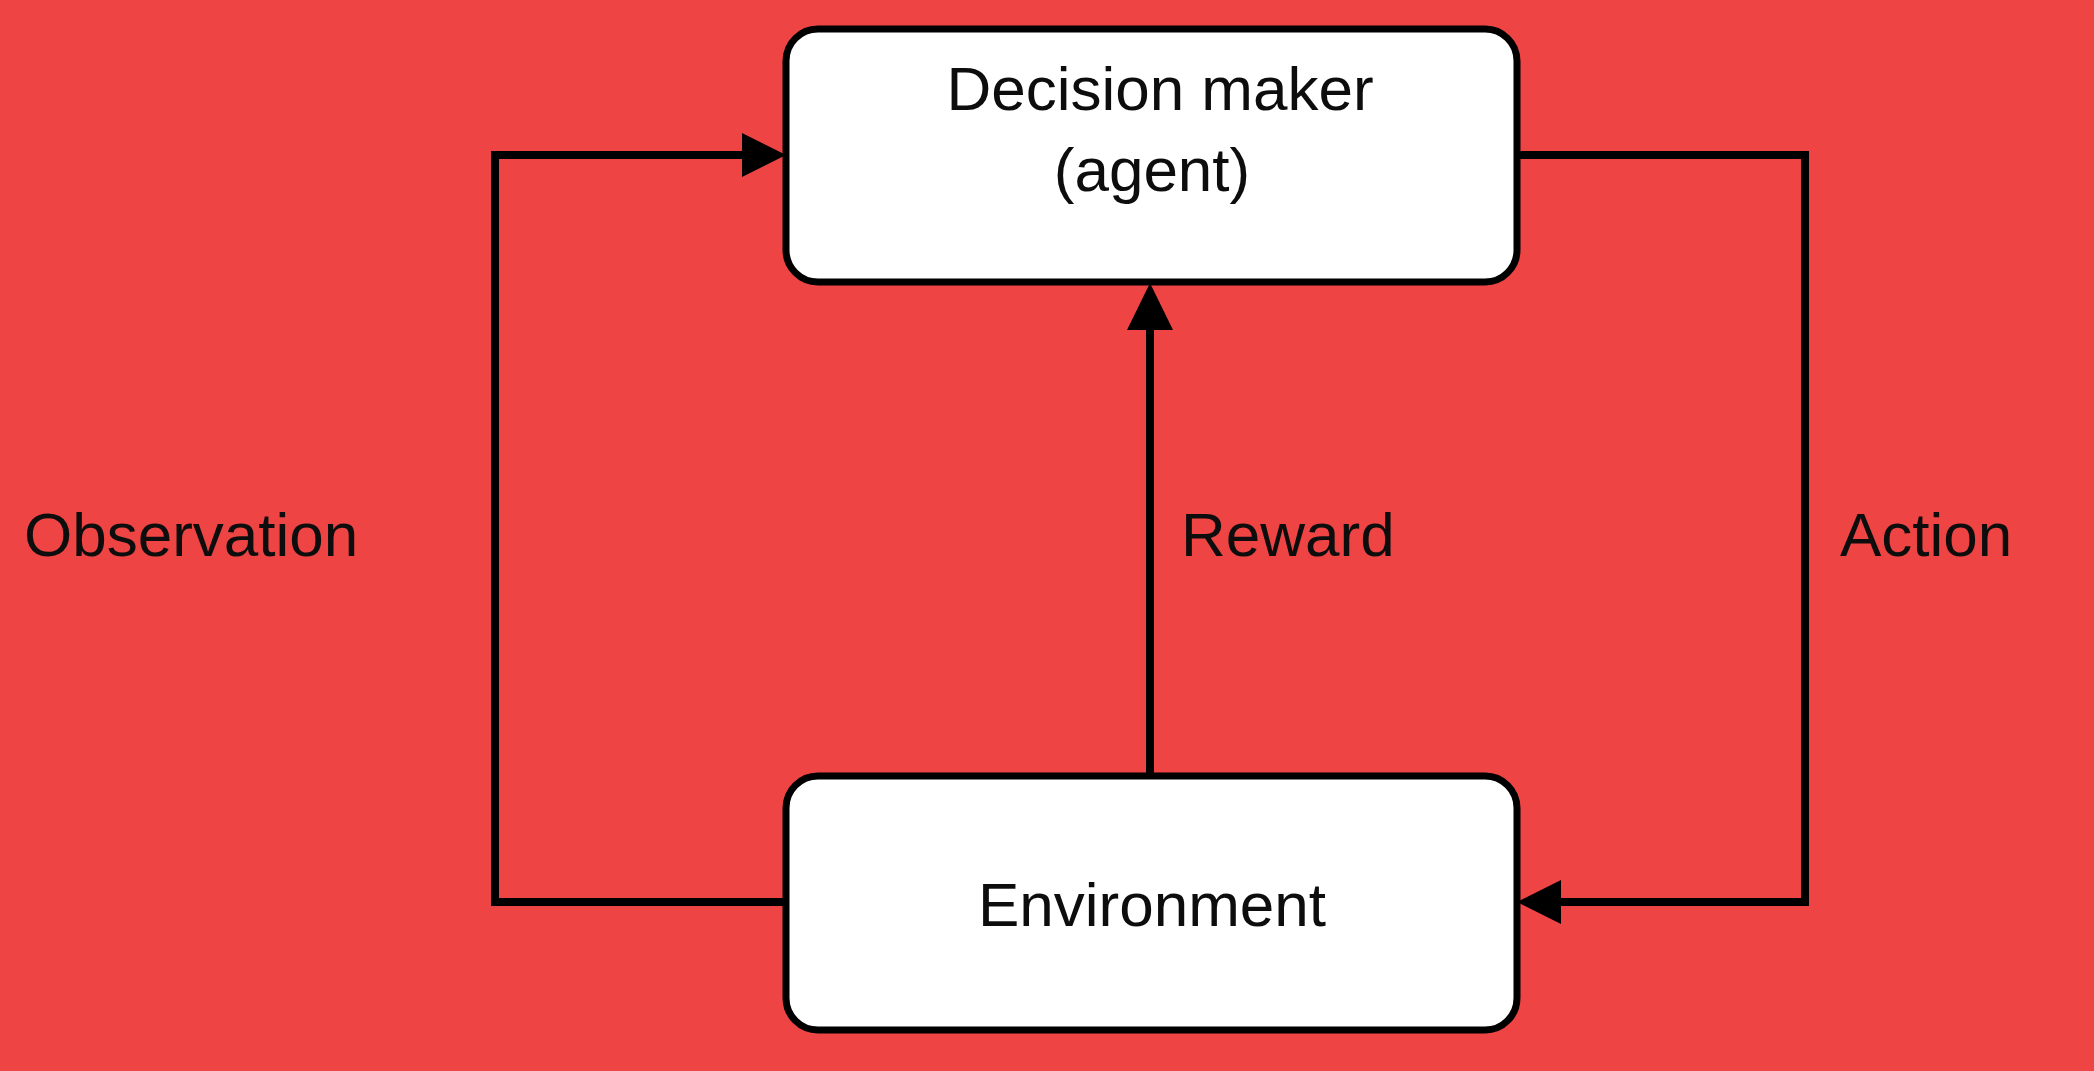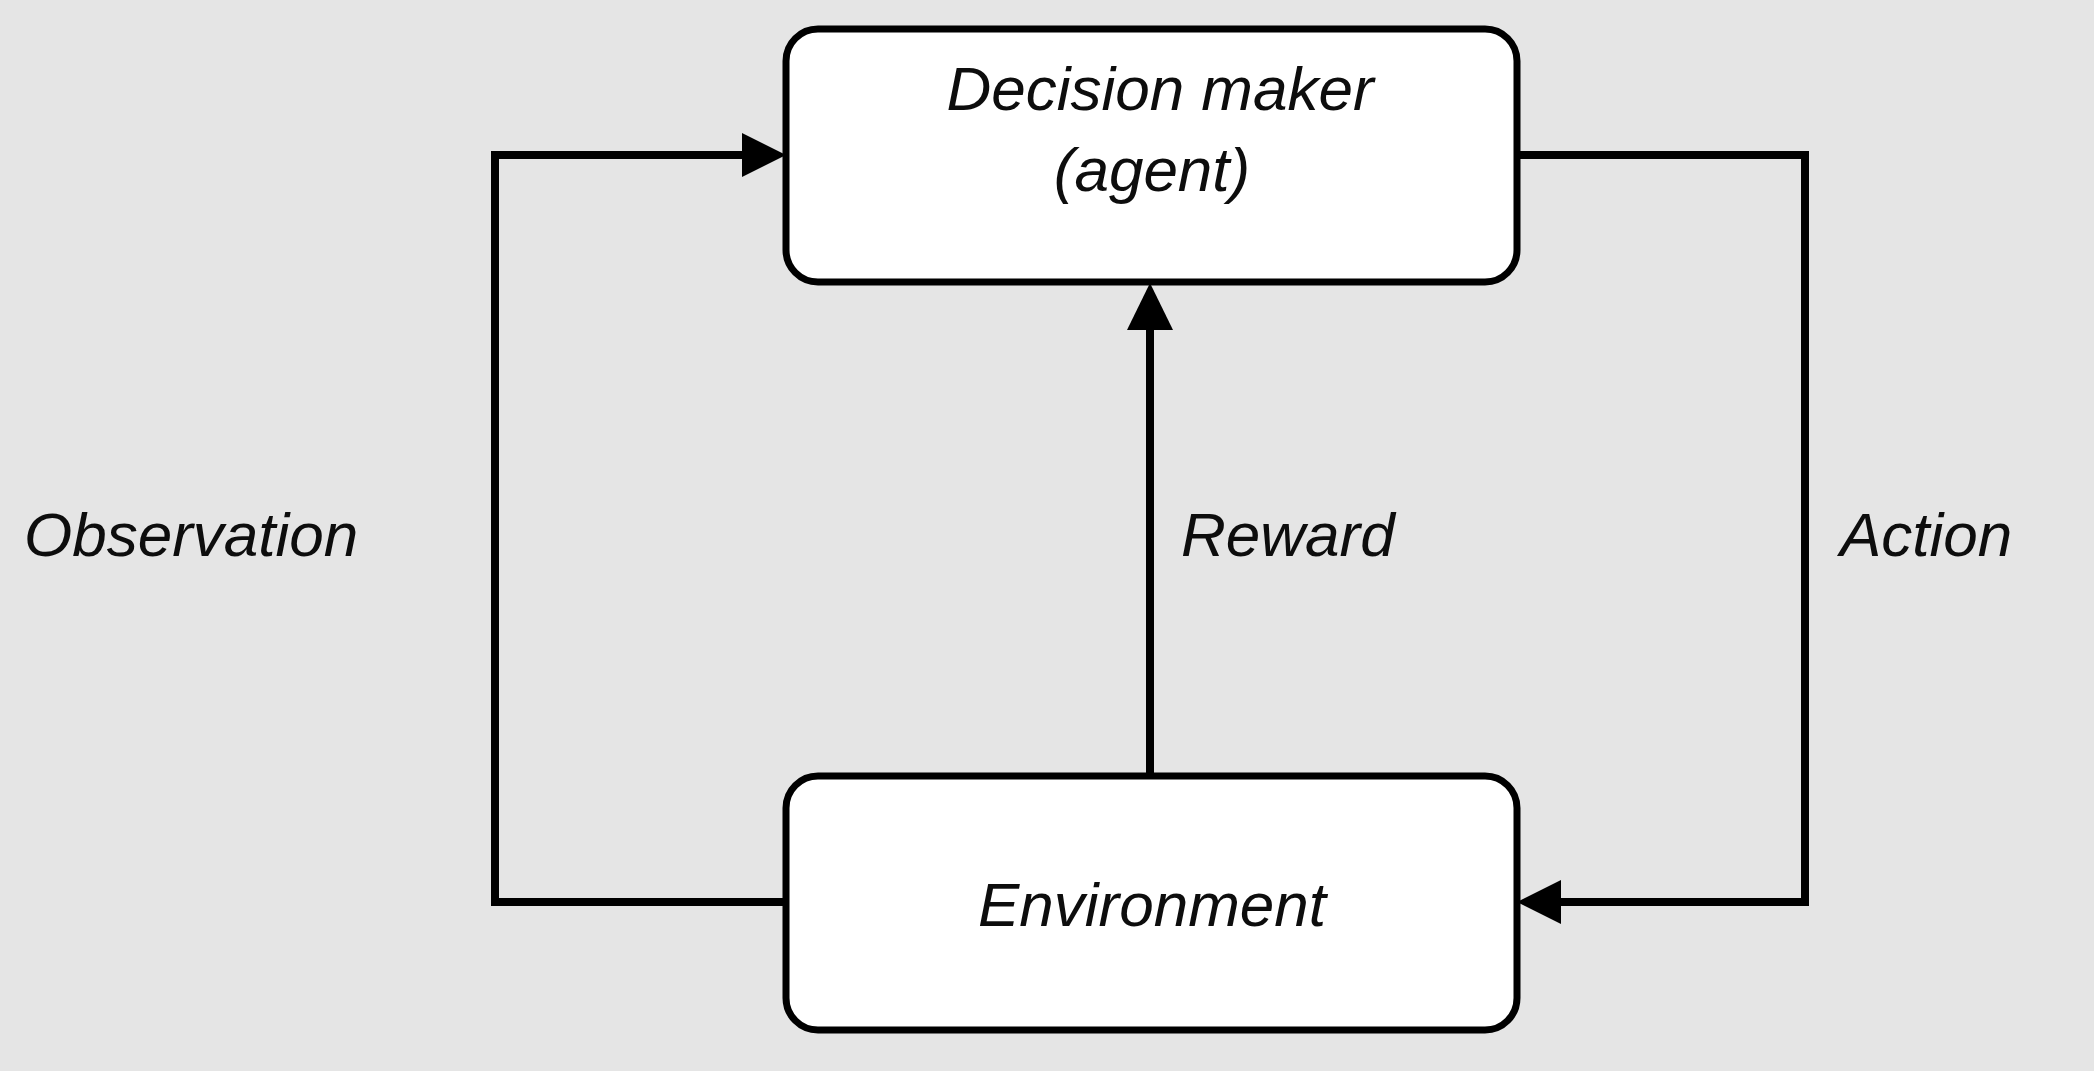--- a/index.html
+++ b/index.html
@@ -8,23 +8,22 @@
     padding: 0;
     background: #ffffff;
   }
   body {
     font-family: "Liberation Sans", sans-serif;
   }
   #canvas {
     position: relative;
     width: 2094px;
     height: 1071px;
-    background: #e5e5e5;
+    background: #ef4444;
     overflow: hidden;
-    font-style: italic;
   }
   #diagram-svg {
     position: absolute;
     top: 0;
     left: 0;
     width: 2094px;
     height: 1071px;
     display: block;
   }
   .node-box {

